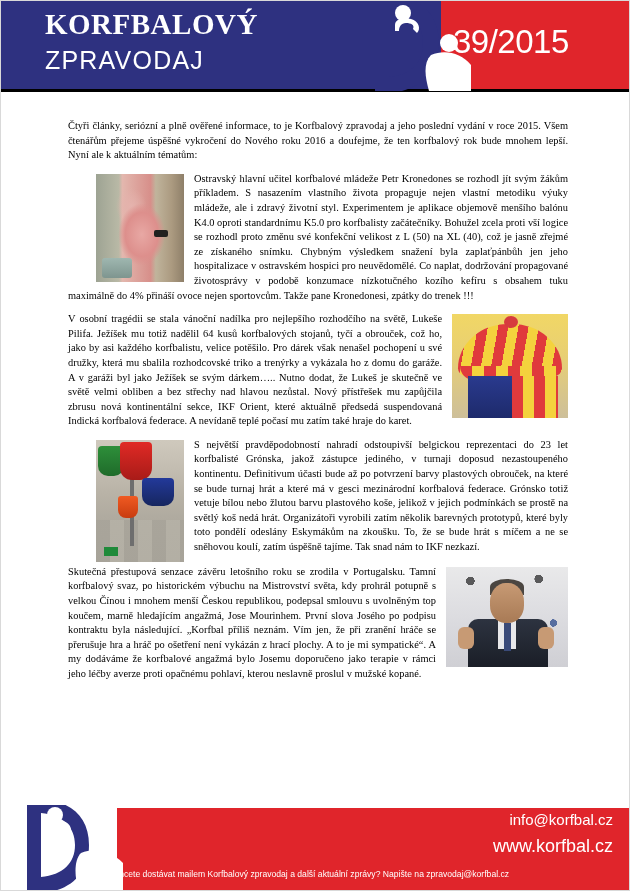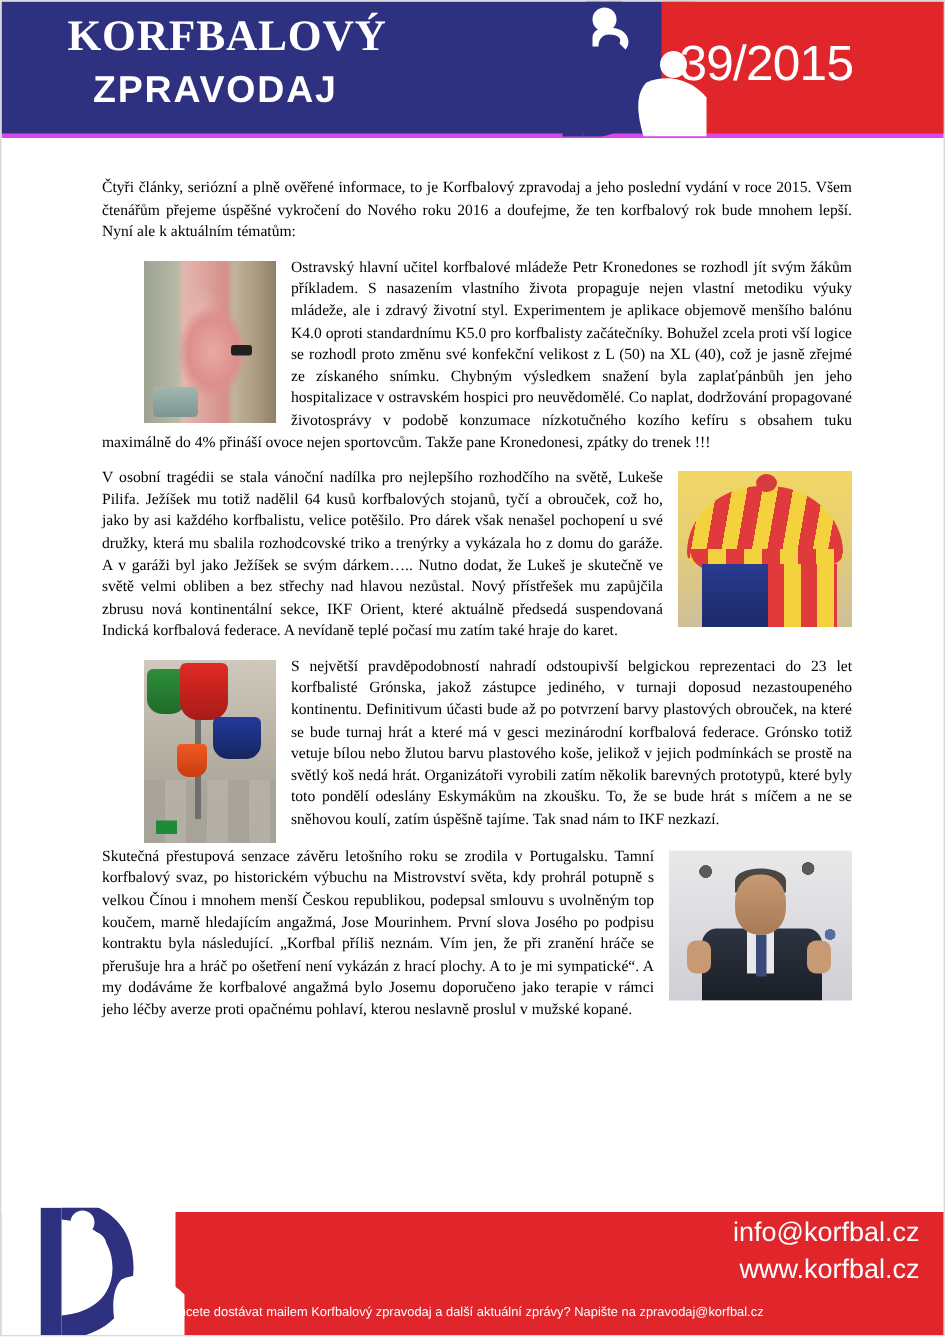--- a/index.html
+++ b/index.html
@@ -24,21 +24,21 @@
     box-sizing: border-box;
     overflow: hidden;
   }
 
   
   .masthead {
     position: absolute;
     left: 0; top: 0;
     width: 630px;
     height: 91px;
-    background: #d946ef;
+    background: #000000;
     overflow: hidden;
   }
   .masthead-blue {
     position: absolute;
     left: 0; top: 0;
     width: 462px;
     height: 88px;
     background: #2e3180;
   }
   .masthead-red {
@@ -55,26 +55,25 @@
     font-weight: bold;
     font-size: 29px;
     letter-spacing: 0.5px;
     color: #ffffff;
     white-space: nowrap;
   }
   .title-sub {
     position: absolute;
     left: 44px; top: 45px;
     font-family: "Liberation Sans", sans-serif;
-    font-weight: bold;
+    font-weight: normal;
     font-size: 25px;
     letter-spacing: 1.2px;
     color: #ffffff;
     white-space: nowrap;
-    margin-left: 17px;
   }
   .issue-number {
     position: absolute;
     left: 452px; top: 10px;
     font-family: "Liberation Sans", sans-serif;
     font-size: 33px;
     color: #ffffff;
     letter-spacing: -0.5px;
     white-space: nowrap;
     margin-top: 12px;
@@ -285,21 +284,21 @@
   .logo-foot {
     position: absolute;
     left: 26px; top: 0px;
     width: 108px;
     height: 85px;
   }
   .foot-email {
     position: absolute;
     right: 18px; top: 6px;
     font-family: "Liberation Sans", sans-serif;
-    font-size: 18px;
+    font-size: 15px;
     color: #ffffff;
     text-align: right;
     white-space: nowrap;
   }
   .foot-web {
     position: absolute;
     right: 18px; top: 31px;
     font-family: "Liberation Sans", sans-serif;
     font-size: 18px;
     color: #ffffff;

